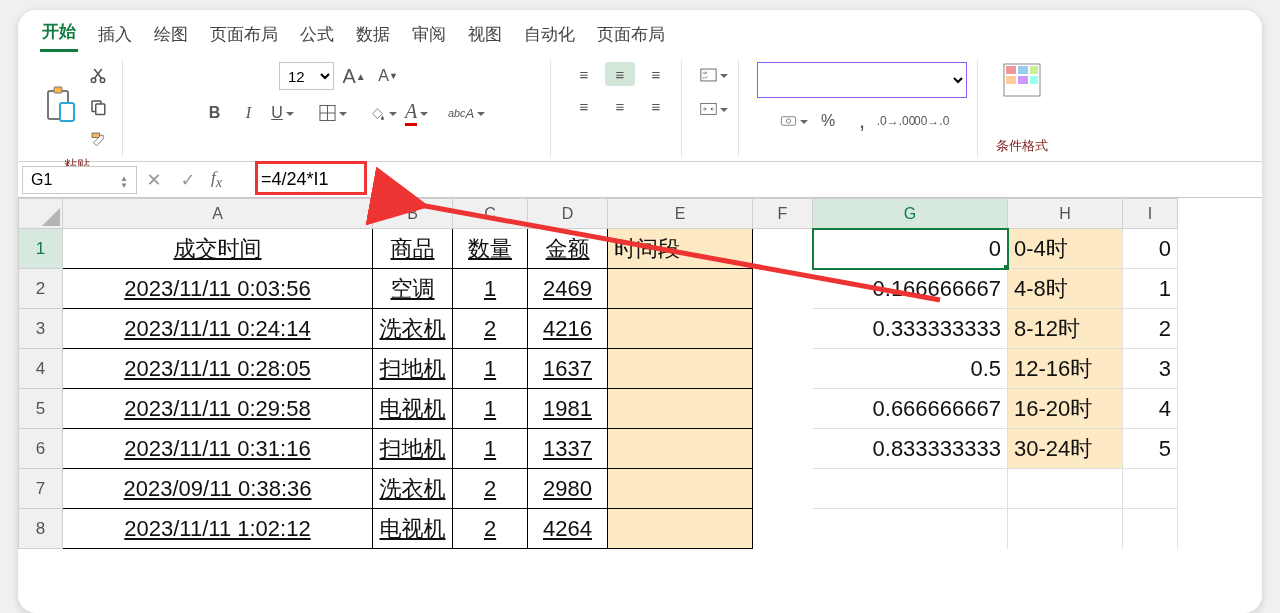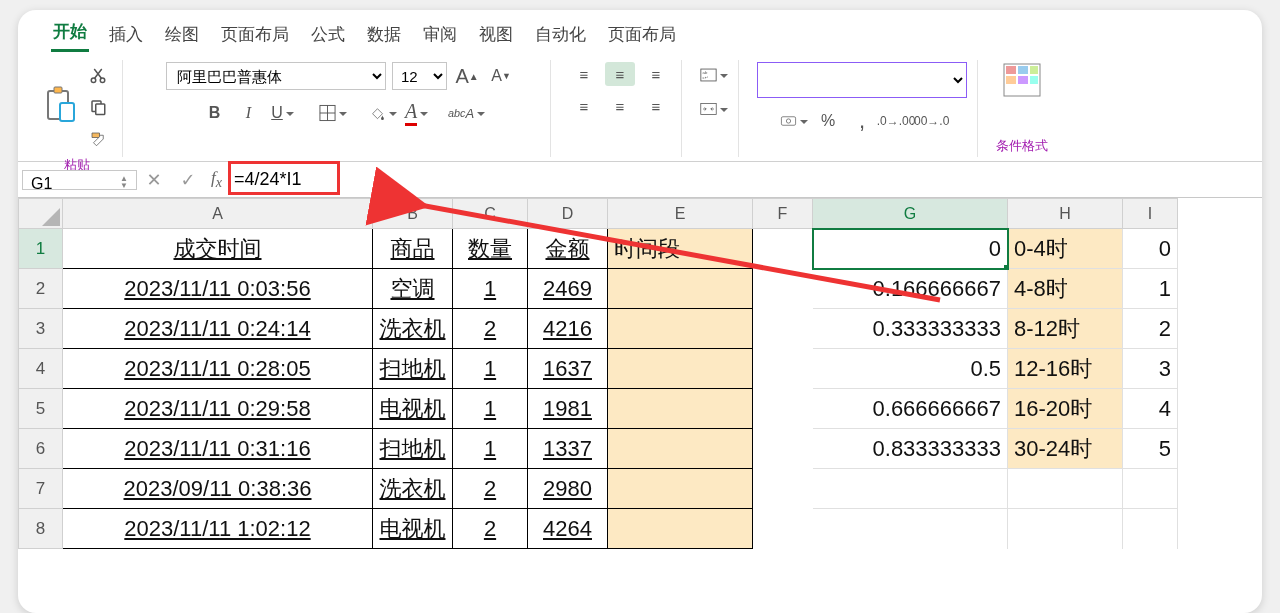--- a/index.html
+++ b/index.html
@@ -27,21 +27,20 @@
   
   .ribbon-tabs {
     display: flex;
     align-items: flex-end;
     gap: 18px;
     padding: 10px 22px 0 22px;
     height: 42px;
     font-size: 17px;
     color: #444;
     border-bottom: none;
-    margin-left: 11px;
   }
   .ribbon-tabs .tab {
     padding: 4px 2px 6px 2px;
     cursor: pointer;
   }
   .ribbon-tabs .tab.active {
     color: #107c41;
     font-weight: 600;
     border-bottom: 3px solid #107c41;
   }
@@ -59,21 +58,21 @@
     display: flex;
     flex-direction: column;
     align-items: center;
     justify-content: flex-start;
     padding: 2px 10px 2px 10px;
     border-right: 1px solid #e3e3e3;
   }
   .group:last-child { border-right: none; }
   .group-label {
     font-size: 13px;
-    color: #a21caf;
+    color: #7f1d1d;
     margin-top: auto;
     padding-top: 4px;
   }
   .row { display: flex; align-items: center; gap: 6px; }
   .col { display: flex; flex-direction: column; gap: 6px; }
   .font-select {
     height: 28px;
     min-width: 220px;
     border: 1px solid #c6c6c6;
     font-size: 15px;
@@ -121,35 +120,36 @@
   
   .formula-bar {
     display: flex;
     align-items: center;
     height: 36px;
     border-bottom: 1px solid #c8c8c8;
     padding: 0 4px;
   }
   .name-box {
     width: 115px;
-    height: 20px;
+    height: 28px;
     border: 1px solid #c8c8c8;
     font-size: 16px;
     padding: 4px 8px;
     background: #fff;
     display: flex;
-    align-items: flex-start;
+    align-items: flex-end;
     justify-content: space-between;
   }
   .name-box .spin { display:flex; flex-direction:column; font-size:8px; line-height:7px; color:#888; }
   .fx-btn { width: 34px; text-align: center; color: #999; font-size: 18px; }
   .fx-label { font-style: italic; font-family: "Times New Roman", serif; color:#666; font-size:17px; padding: 0 6px;}
   .formula-input-wrap {
     position: relative;
     flex: 1;
+    margin-left: 27px;
   }
   .formula-input {
     border: none;
     font-size: 18px;
     padding: 2px 6px;
     width: 100%;
     background: transparent;
   }
   .formula-highlight {
     position: absolute;
@@ -297,23 +297,20 @@
                 <path d="M14 7h5v5l-9 9-4-4 8-8z" stroke="#555" fill="#fff"></path>
               </svg>
           </span>
         </div>
       </div>
       <div class="group-label">粘贴</div>
     </div>
 
     <div class="group" style="min-width:420px;">
       <div class="row" style="margin-bottom:10px;">
-        <select class="font-select">
-          <option>阿里巴巴普惠体</option>
-        </select>
         <select class="size-select">
           <option>12</option>
         </select>
         <span class="fmt-btn" style="font-size:20px;">A<sup style="font-size:10px;">▲</sup></span>
         <span class="fmt-btn" style="font-size:16px;">A<sup style="font-size:9px;">▼</sup></span>
       </div>
       <div class="row">
         <span class="fmt-btn" style="font-weight:700;">B</span>
         <span class="fmt-btn" style="font-style:italic;font-family:serif;">I</span>
         <span class="fmt-btn drop-tri" style="text-decoration:underline;">U</span>

